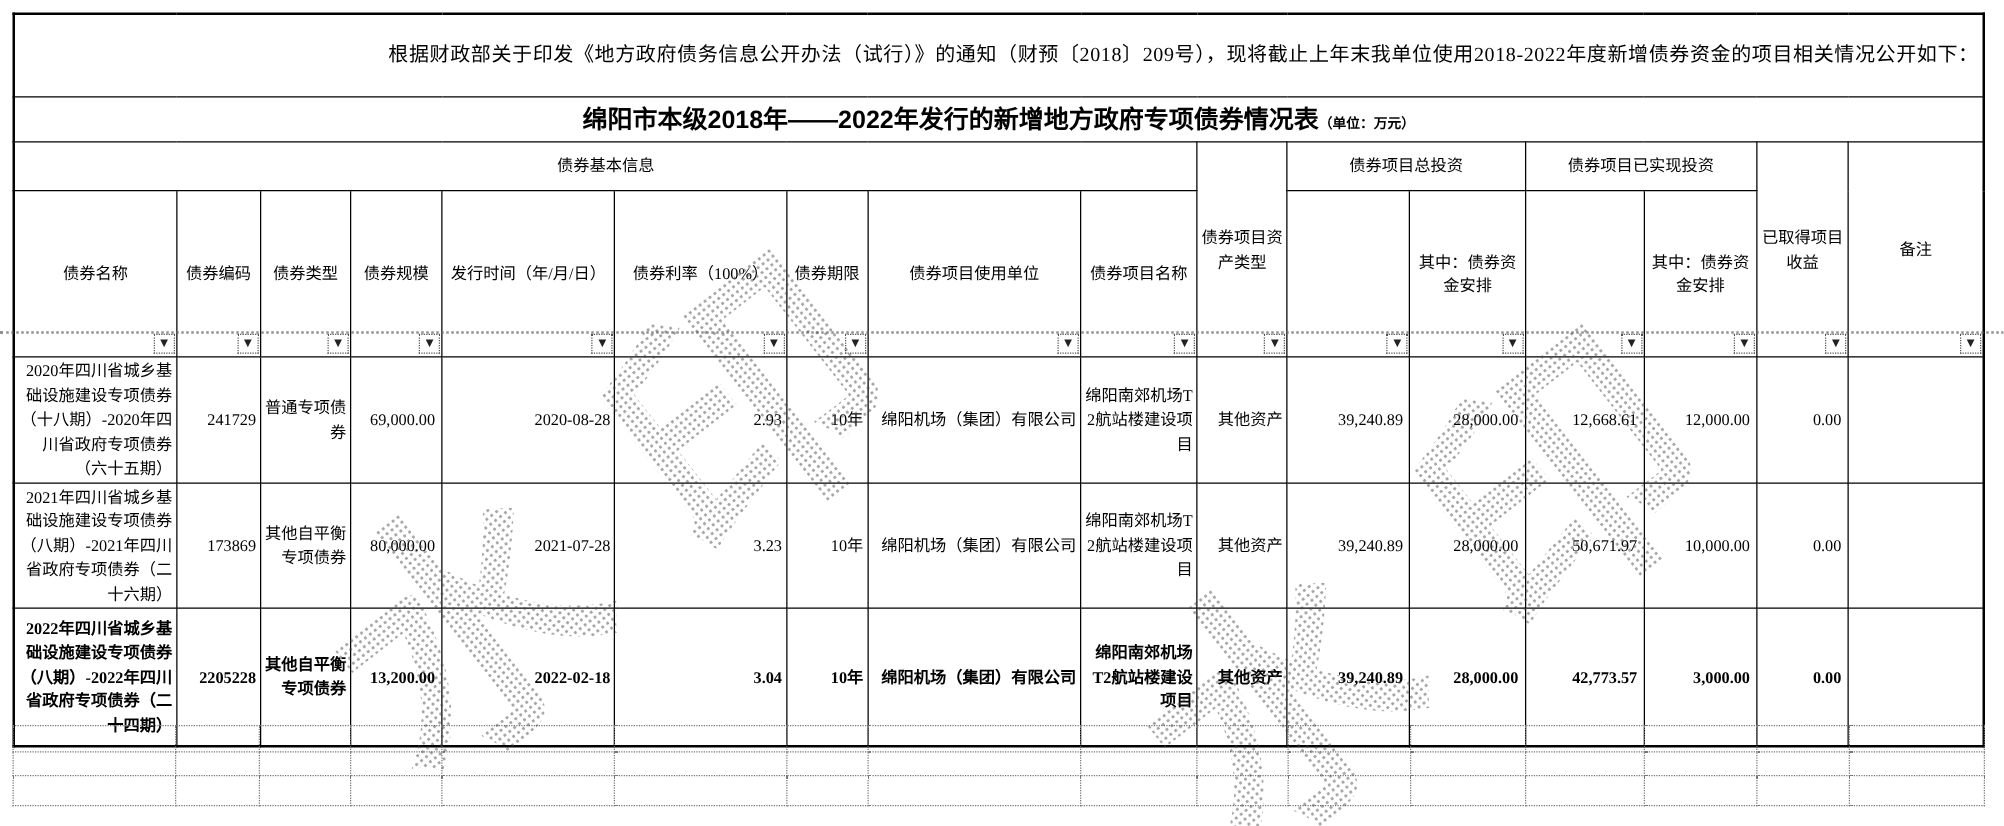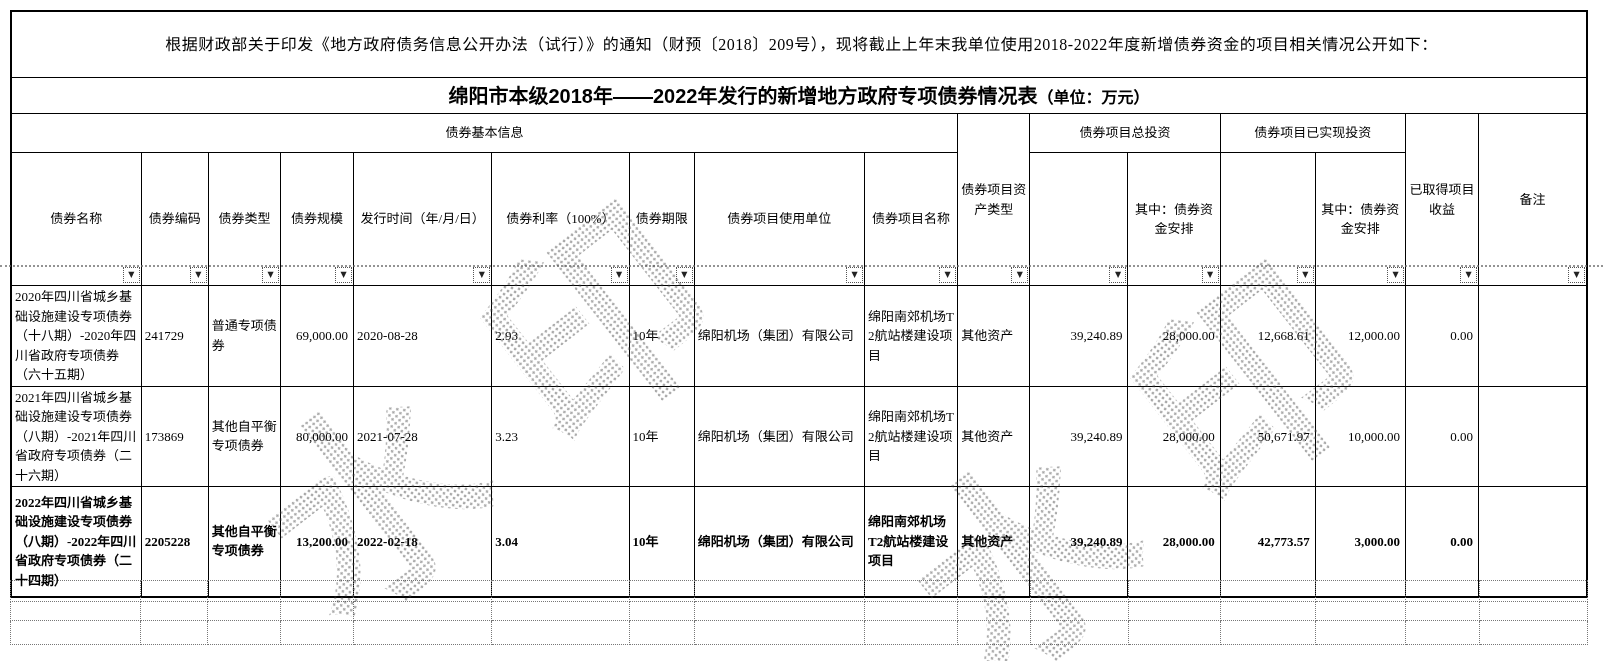--- a/index.html
+++ b/index.html
@@ -2,31 +2,31 @@
 <html lang="zh-CN"><head>
 <meta charset="utf-8">
 <style>
   html,body{margin:0;padding:0;background:#fff;}
   .sheet{position:relative;width:1603px;height:661px;background:#fff;overflow:hidden;
          font-family:"Liberation Serif", serif;color:#000;}
   table{border-collapse:collapse;table-layout:fixed;position:absolute;left:10px;background:transparent;}
   .main-table{top:10px;width:1578px;border:2px solid #000;}
   .main-table td{border:1px solid #000;padding:1px 3px;font-size:13px;vertical-align:middle;
                  overflow:hidden;line-height:1.5;word-break:break-all;}
-  .intro-row td{height:63px;font-size:16px;text-align:center;padding-left:8px;letter-spacing:.5px;}
+  .intro-row td{height:63px;font-size:16px;text-align:right;padding-left:8px;letter-spacing:.5px;}
   .title-row td{height:33px;text-align:center;font-family:"Liberation Sans",sans-serif;font-weight:bold;}
   .title-main{font-size:20px;}
-  .title-unit{font-size:16px;margin-left:0;}
+  .title-unit{font-size:11px;margin-left:0;}
   .ghead td{height:36px;text-align:center;font-size:13px;}
   .hrow td{height:130px;text-align:center;font-size:13px;}
   .leaf{position:relative;}
   .filter-btn{position:absolute;right:1px;bottom:2px;width:15px;height:14px;border:1px dotted #555;
               font-size:8px;line-height:13px;text-align:center;color:#222;background:#fff;
               font-family:"DejaVu Sans",sans-serif;}
-  .al-center{text-align:left;}
+  .al-center{text-align:right;}
   .al-right{text-align:right;padding-right:5px !important;}
   .al-left{text-align:left;}
   .ghost-table{top:580px;width:1578px;border:none;}
   .ghost-table td{border:1px dotted #777;border-top:none;padding:0;}
   .ghost-table tr:first-child td{border-top:1px dotted #777;}
   .pb-line{position:absolute;left:0;top:265px;width:1603px;height:0;border-top:2px dotted #666;opacity:.7;}
   .wm{position:absolute;white-space:nowrap;font-weight:bold;pointer-events:none;z-index:5;
       transform:rotate(-38deg);transform-origin:left center;
       font-size:215px;letter-spacing:70px;opacity:.5;
       color:rgba(110,110,110,.40);

